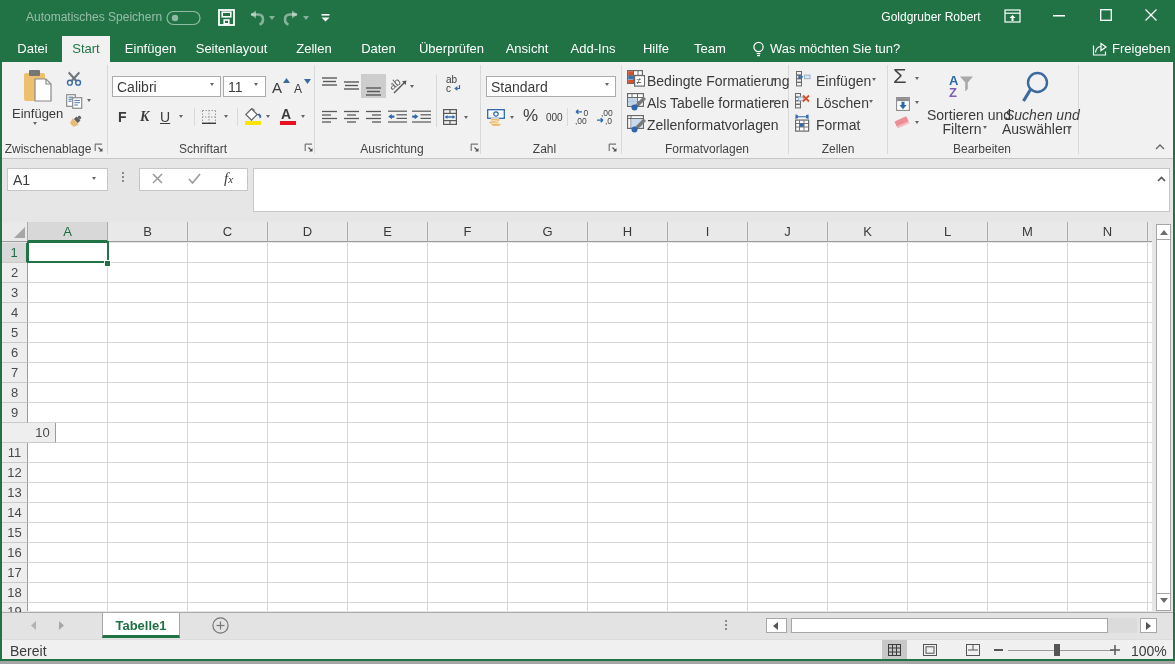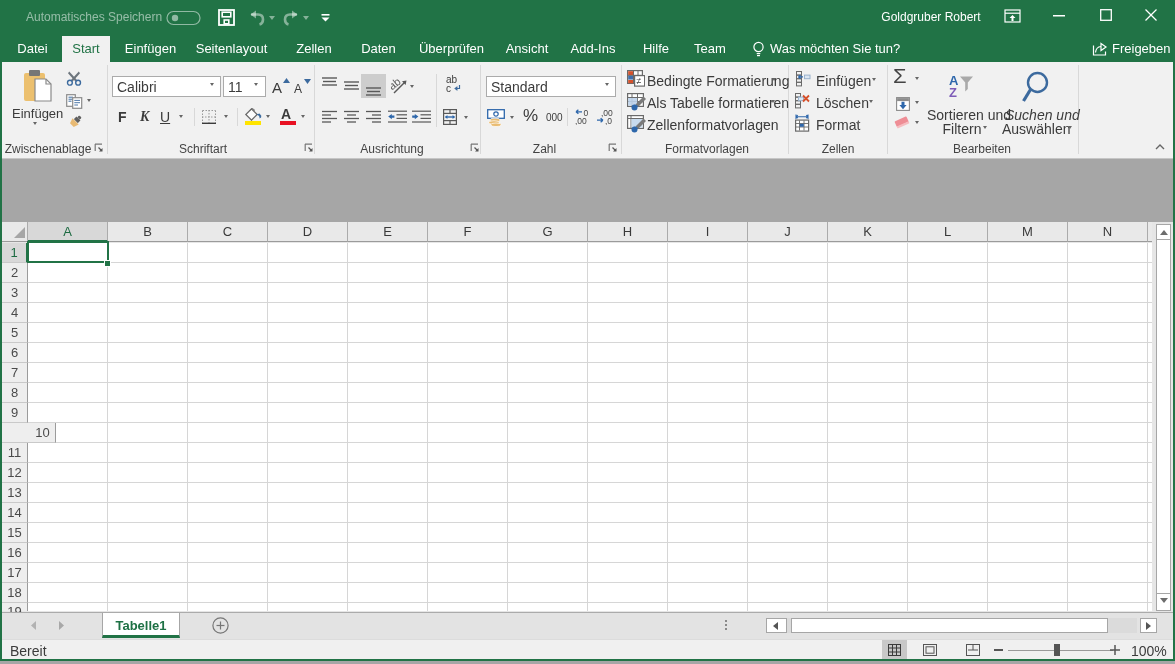--- a/index.html
+++ b/index.html
@@ -453,20 +453,38 @@
   </svg>
   <div class="rbtext" style="left:1003px;top:45px;width:66px;text-align:center;font-style:italic;">Suchen und</div>
   <div class="rbtext" style="left:1000px;top:59px;width:66px;text-align:center;">Auswählen</div>
   <div class="dd" style="left:1066px;top:64px;"></div>
   <svg class="abs" style="left:1153px;top:82px;" width="10" height="6" viewBox="0 0 10 6">
         <path d="M1 5 l4 -4 4 4" fill="none" stroke="#666" stroke-width="1.4"></path>
       </svg>
   <div class="glabel" style="left:930px;width:100px;">Bearbeiten</div>
 </div>
 
+<div id="fbar">
+  <div class="wbox" style="left:5px;top:9px;width:99px;height:21px;"></div>
+  <div class="rbtext" style="left:11px;top:13px;">A1</div>
+  <div class="dd" style="left:90px;top:18px;"></div>
+  <div class="abs" style="left:120px;top:13px;width:2px;height:2px;background:#8a8a8a;box-shadow:0 4px 0 #8a8a8a,0 8px 0 #8a8a8a;"></div>
+  <div class="wbox" style="left:137px;top:9px;width:107px;height:21px;"></div>
+  <svg class="abs" style="left:150px;top:14px;" width="11" height="11" viewBox="0 0 11 11">
+        <path d="M1 1 l9 9 M10 1 l-9 9" stroke="#9a9a9a" stroke-width="1.5" fill="none"></path>
+      </svg>
+  <svg class="abs" style="left:186px;top:14px;" width="13" height="11" viewBox="0 0 13 11">
+        <path d="M1 6 l3.5 4 L12 1" stroke="#9a9a9a" stroke-width="1.6" fill="none"></path>
+      </svg>
+  <div class="abs" style="left:222px;top:11px;font-family:'Liberation Serif',serif;font-style:italic;font-size:15px;color:#3b3b3b;">f<span style="font-size:11px;">x</span></div>
+  <div class="wbox" style="left:251px;top:9px;width:915px;height:42px;"></div>
+  <svg class="abs" style="left:1155px;top:17px;" width="9" height="6" viewBox="0 0 9 6">
+        <path d="M1 5 l3.5 -3.5 3.5 3.5" fill="none" stroke="#555" stroke-width="1.6"></path>
+      </svg>
+</div>
 
 <div id="grid">
   <div id="cells"></div>
 
   <div class="abs" style="left:0;top:0;width:25px;height:19px;background:#e9e9e9;border-right:1px solid #ababab;border-bottom:1px solid #9b9b9b;"></div>
   <svg class="abs" style="left:12px;top:5px;" width="11" height="11" viewBox="0 0 11 11">
         <path d="M11 0 v11 h-11 z" fill="#a6a6a6"></path>
       </svg>
 
   <div class="colh sel" style="left:26px;width:79px;">A</div>

